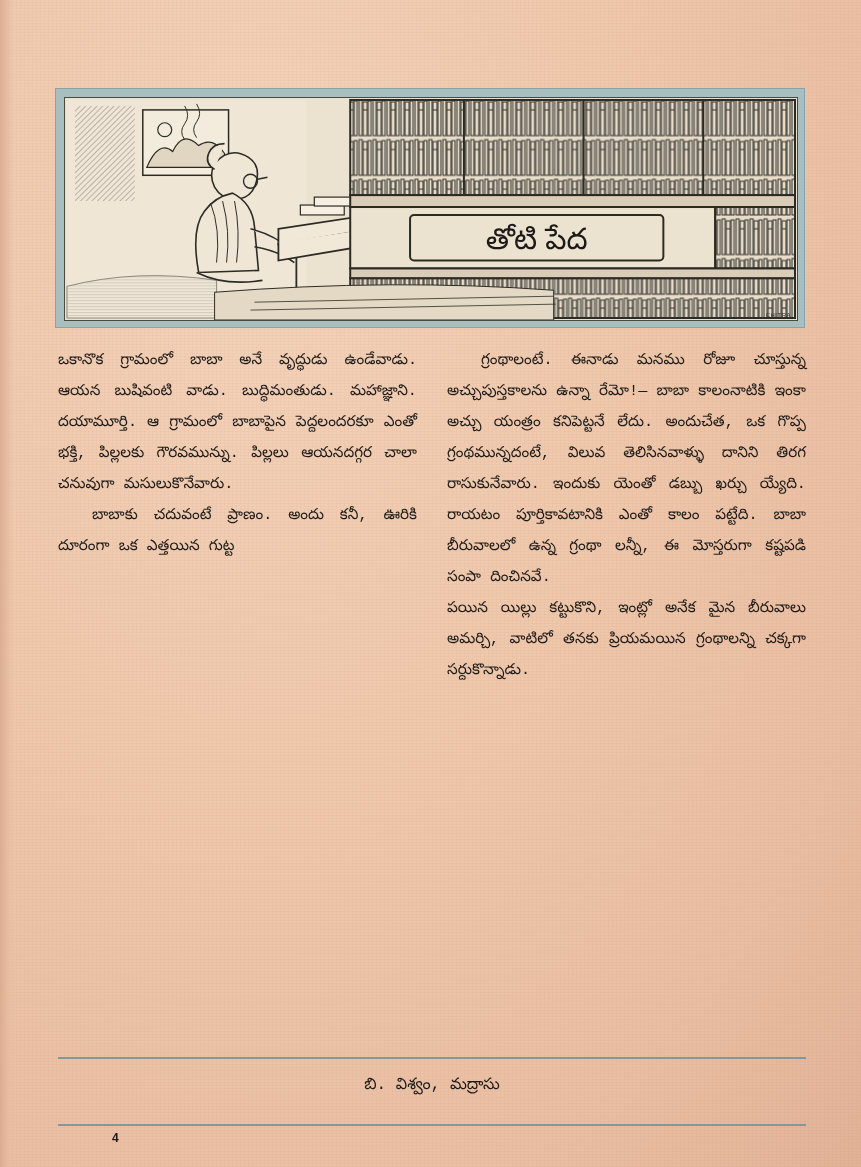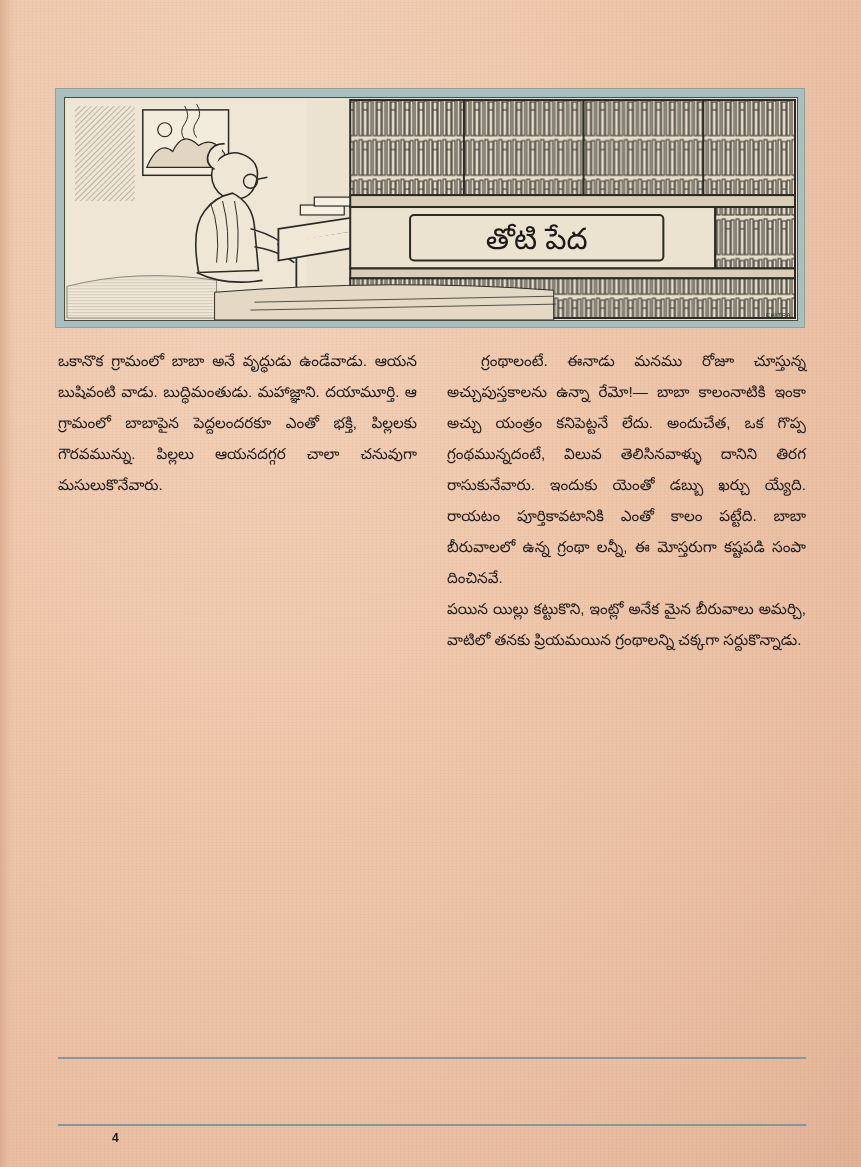--- a/index.html
+++ b/index.html
@@ -52,21 +52,21 @@
     display:flex;gap:30px;
   }
   .col{
     width:359px;
     color:#1c1a18;
     font-size:15.2px;
     line-height:31px;
   }
   .col p{margin:0 0 0 0;text-align:justify;}
   .col p.indent{text-indent:34px;}
-  .tel{font-family:Liberation Sans, sans-serif;}
+  .tel{font-family:Liberation Mono, monospace;}
   
   .rule{
     position:absolute;left:58px;width:748px;height:2px;
     background:#7e9a9c;
   }
   .rule.r1{top:1057px;}
   .rule.r2{top:1124px;}
   .byline{
     position:absolute;left:58px;top:1075px;width:748px;
     text-align:center;font-size:16px;color:#1c1a18;
@@ -178,24 +178,26 @@
           <path d="M186 214 l306 -6"></path>
         </g>
       </svg>
       <div class="illo-credit">CHITRA</div>
     </div>
   </div>
 
   <div class="cols">
     <div class="col">
       <p class="tel">ఒకానొక గ్రామంలో బాబా అనే వృద్ధుడు ఉండేవాడు. ఆయన బుషివంటి వాడు. బుద్ధిమంతుడు. మహాజ్ఞాని. దయామూర్తి. ఆ గ్రామంలో బాబాపైన పెద్దలందరకూ ఎంతో భక్తి, పిల్లలకు గౌరవమున్ను. పిల్లలు ఆయనదగ్గర చాలా చనువుగా మసులుకొనేవారు.</p>
+      <p class="tel indent">బాబాకు చదువంటే ప్రాణం. అందు కనీ, ఊరికి దూరంగా ఒక ఎత్తయిన గుట్ట</p>
     </div>
     <div class="col">
       <p class="tel indent">గ్రంథాలంటే. ఈనాడు మనము రోజూ చూస్తున్న అచ్చుపుస్తకాలను ఉన్నా రేమో!— బాబా కాలంనాటికి ఇంకా అచ్చు యంత్రం కనిపెట్టనే లేదు. అందుచేత, ఒక గొప్ప గ్రంథమున్నదంటే, విలువ తెలిసినవాళ్ళు దానిని తిరగ రాసుకునేవారు. ఇందుకు యెంతో డబ్బు ఖర్చు య్యేది. రాయటం పూర్తికావటానికి ఎంతో కాలం పట్టేది. బాబా బీరువాలలో ఉన్న గ్రంథా లన్నీ, ఈ మోస్తరుగా కష్టపడి సంపా దించినవే.</p>
       <p class="tel">పయిన యిల్లు కట్టుకొని, ఇంట్లో అనేక మైన బీరువాలు అమర్చి, వాటిలో తనకు ప్రియమయిన గ్రంథాలన్ని చక్కగా సర్దుకొన్నాడు.</p>
     </div>
   </div>
 
   <div class="rule r1"></div>
+  <div class="byline tel">బి. విశ్వం, మద్రాసు</div>
   <div class="rule r2"></div>
   <div class="pageno">4</div>
 
 </div>
 
 </body></html>

